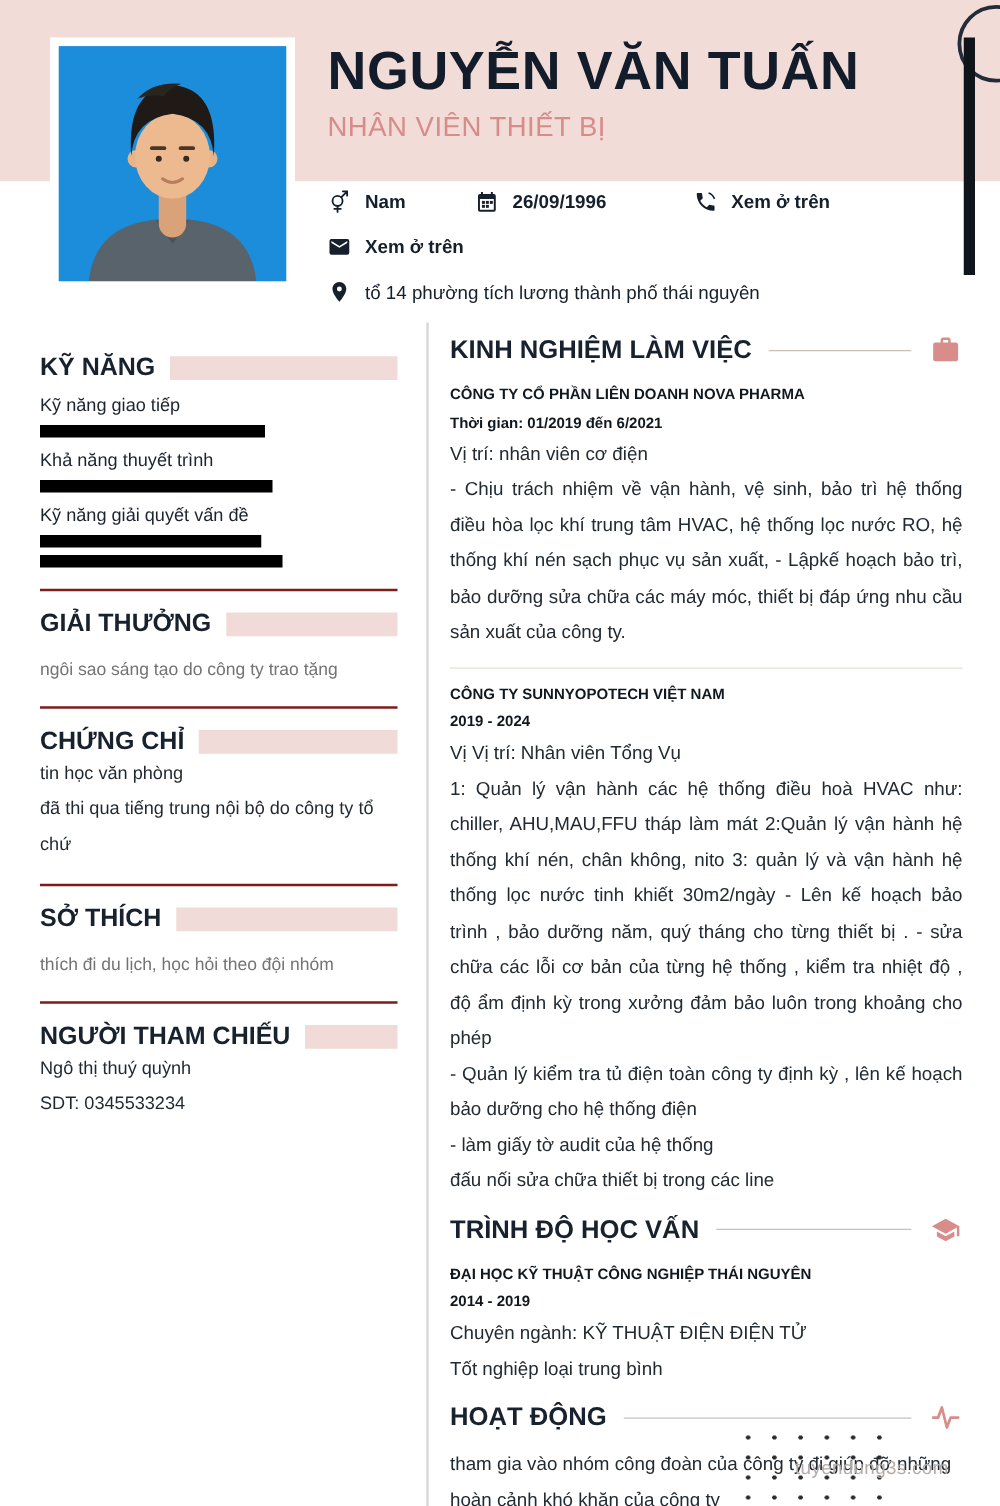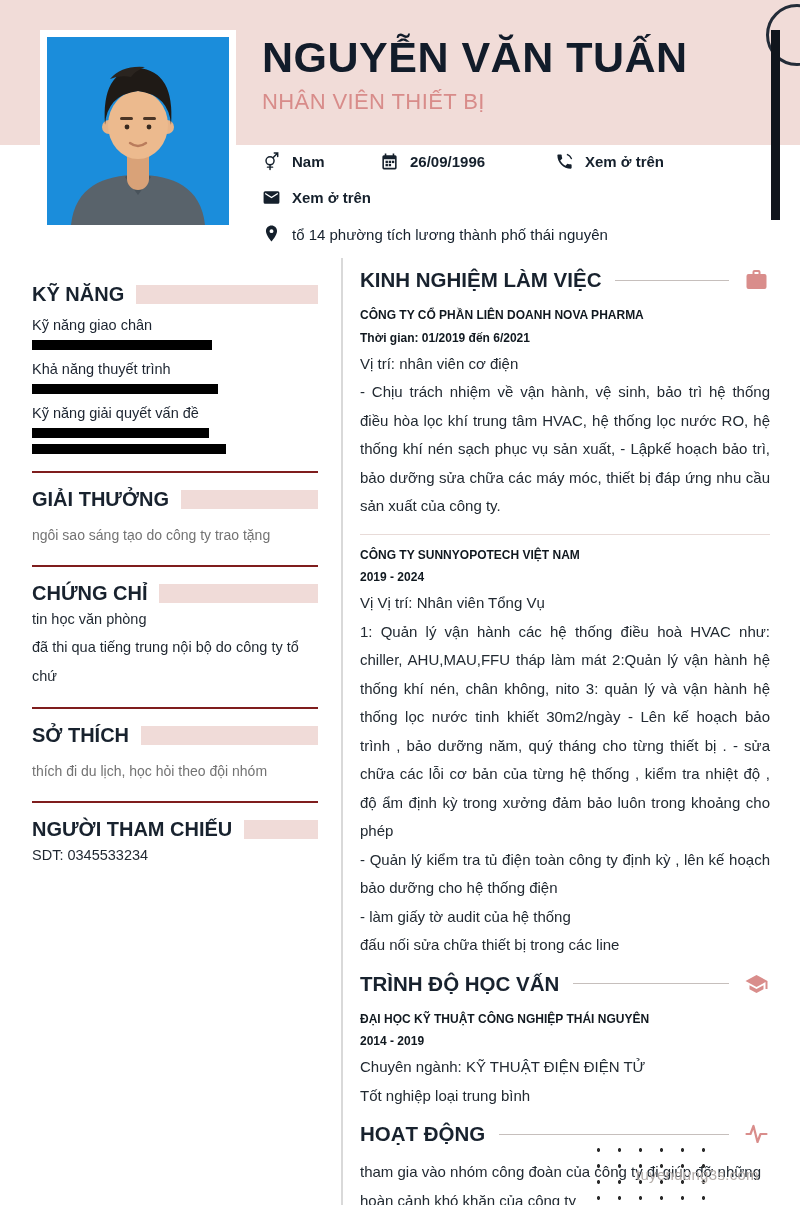--- a/index.html
+++ b/index.html
@@ -162,21 +162,21 @@
   <div class="columns">
 
     <aside class="left-col">
 
       <section class="lsec">
         <div class="lheading">
           <span>KỸ NĂNG</span>
           <span class="block"></span>
         </div>
         <div class="skill">
-          <div class="skill-label">Kỹ năng giao chân</div>
+          <div class="skill-label">Kỹ năng giao tiếp</div>
           <div class="skill-fill" style="width: 63%;"></div>
         </div>
         <div class="skill">
           <div class="skill-label">Khả năng thuyết trình</div>
           <div class="skill-fill" style="width: 65%;"></div>
         </div>
         <div class="skill">
           <div class="skill-label">Kỹ năng giải quyết vấn đề</div>
           <div class="skill-fill" style="width: 62%;"></div>
         </div>
@@ -208,20 +208,21 @@
           <span class="block"></span>
         </div>
         <div class="ltext">thích đi du lịch, học hỏi theo đội nhóm</div>
       </section>
 
       <section class="lsec">
         <div class="lheading">
           <span>NGƯỜI THAM CHIẾU</span>
           <span class="block"></span>
         </div>
+        <div class="lline">Ngô thị thuý quỳnh</div>
         <div class="lline">SDT: 0345533234</div>
       </section>
 
     </aside>
 
     <main class="right-col">
 
       <section class="rsec">
         <div class="rheading">
           <span>KINH NGHIỆM LÀM VIỆC</span>

